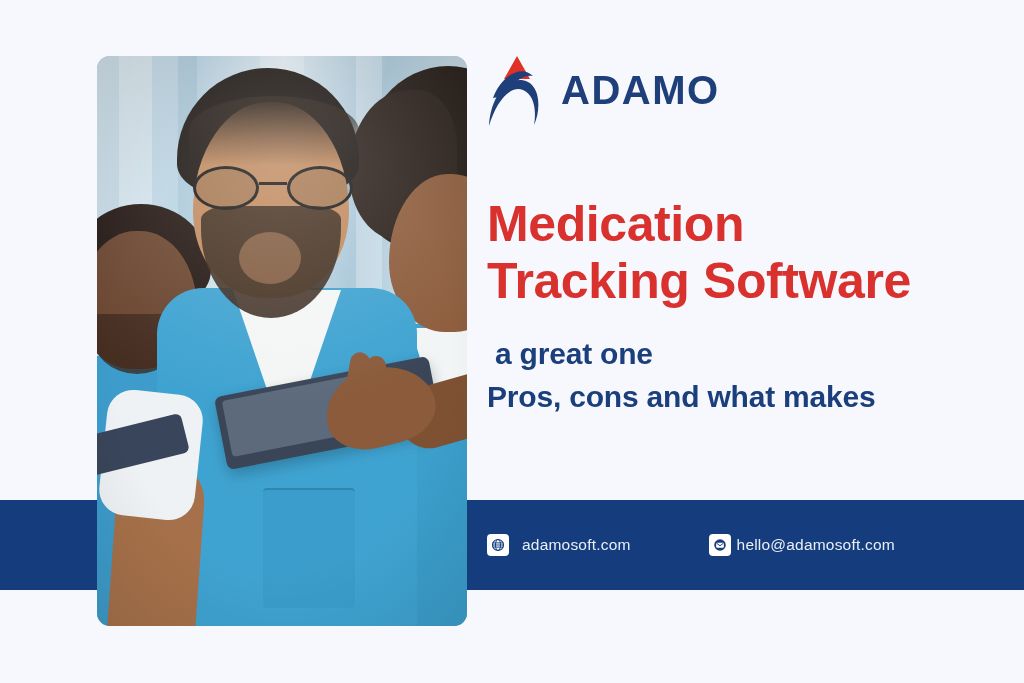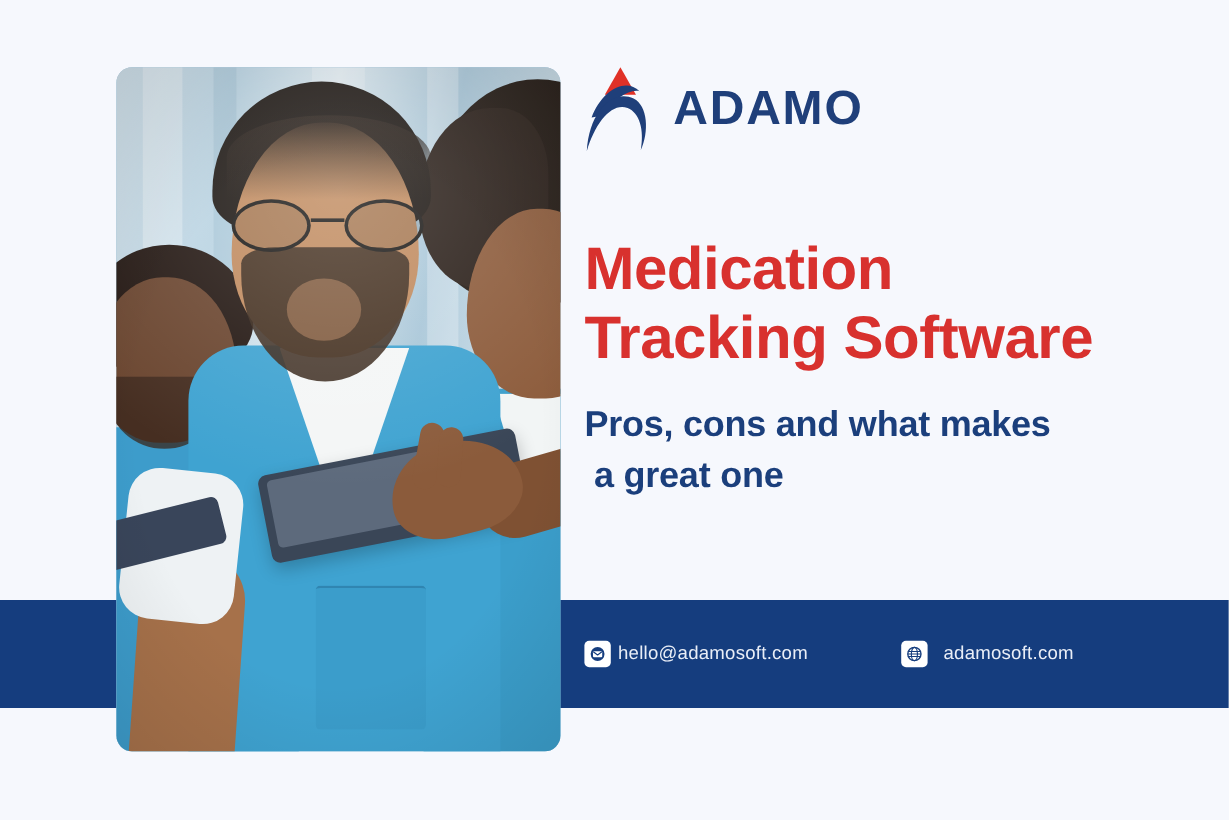--- a/index.html
+++ b/index.html
@@ -255,44 +255,44 @@
       <span class="brand-adamo">ADAMO</span>
     </span>
   </div>
 
   <h1 class="headline">
     <span class="ln">Medication</span>
     <span class="ln">Tracking Software</span>
   </h1>
 
   <h2 class="subhead">
+    <span class="ln two">a great one</span>
     <span class="ln">Pros, cons and what makes</span>
-    <span class="ln two">a great one</span>
   </h2>
 </div>
 
 <div class="footer-inner">
-
-  <a class="contact-item mail">
-    <span class="ico-box">
-      <svg viewBox="0 0 16 16" width="14" height="14" aria-hidden="true">
-        <circle cx="8" cy="8" r="6.6" fill="#153d7e"></circle>
-        <rect x="3.6" y="5.3" width="8.8" height="5.8" rx="1" fill="#ffffff"></rect>
-        <path d="M3.9 5.8 L8 8.9 L12.1 5.8" fill="none" stroke="#153d7e" stroke-width="1.1" stroke-linejoin="round"></path>
-      </svg>
-    </span>
-    <span class="contact-text">hello@adamosoft.com</span>
-  </a>
 
   <a class="contact-item web">
     <span class="ico-box">
       <svg viewBox="0 0 16 16" width="14" height="14" aria-hidden="true">
         <circle cx="8" cy="8" r="6.3" fill="none" stroke="#153d7e" stroke-width="1.3"></circle>
         <ellipse cx="8" cy="8" rx="2.9" ry="6.3" fill="none" stroke="#153d7e" stroke-width="1.1"></ellipse>
         <line x1="1.8" y1="5.6" x2="14.2" y2="5.6" stroke="#153d7e" stroke-width="1.1"></line>
         <line x1="1.8" y1="10.4" x2="14.2" y2="10.4" stroke="#153d7e" stroke-width="1.1"></line>
         <line x1="1.7" y1="8" x2="14.3" y2="8" stroke="#153d7e" stroke-width="1.1"></line>
       </svg>
     </span>
     <span class="contact-text">adamosoft.com</span>
   </a>
 
+  <a class="contact-item mail">
+    <span class="ico-box">
+      <svg viewBox="0 0 16 16" width="14" height="14" aria-hidden="true">
+        <circle cx="8" cy="8" r="6.6" fill="#153d7e"></circle>
+        <rect x="3.6" y="5.3" width="8.8" height="5.8" rx="1" fill="#ffffff"></rect>
+        <path d="M3.9 5.8 L8 8.9 L12.1 5.8" fill="none" stroke="#153d7e" stroke-width="1.1" stroke-linejoin="round"></path>
+      </svg>
+    </span>
+    <span class="contact-text">hello@adamosoft.com</span>
+  </a>
+
 </div>
 
 </body></html>

